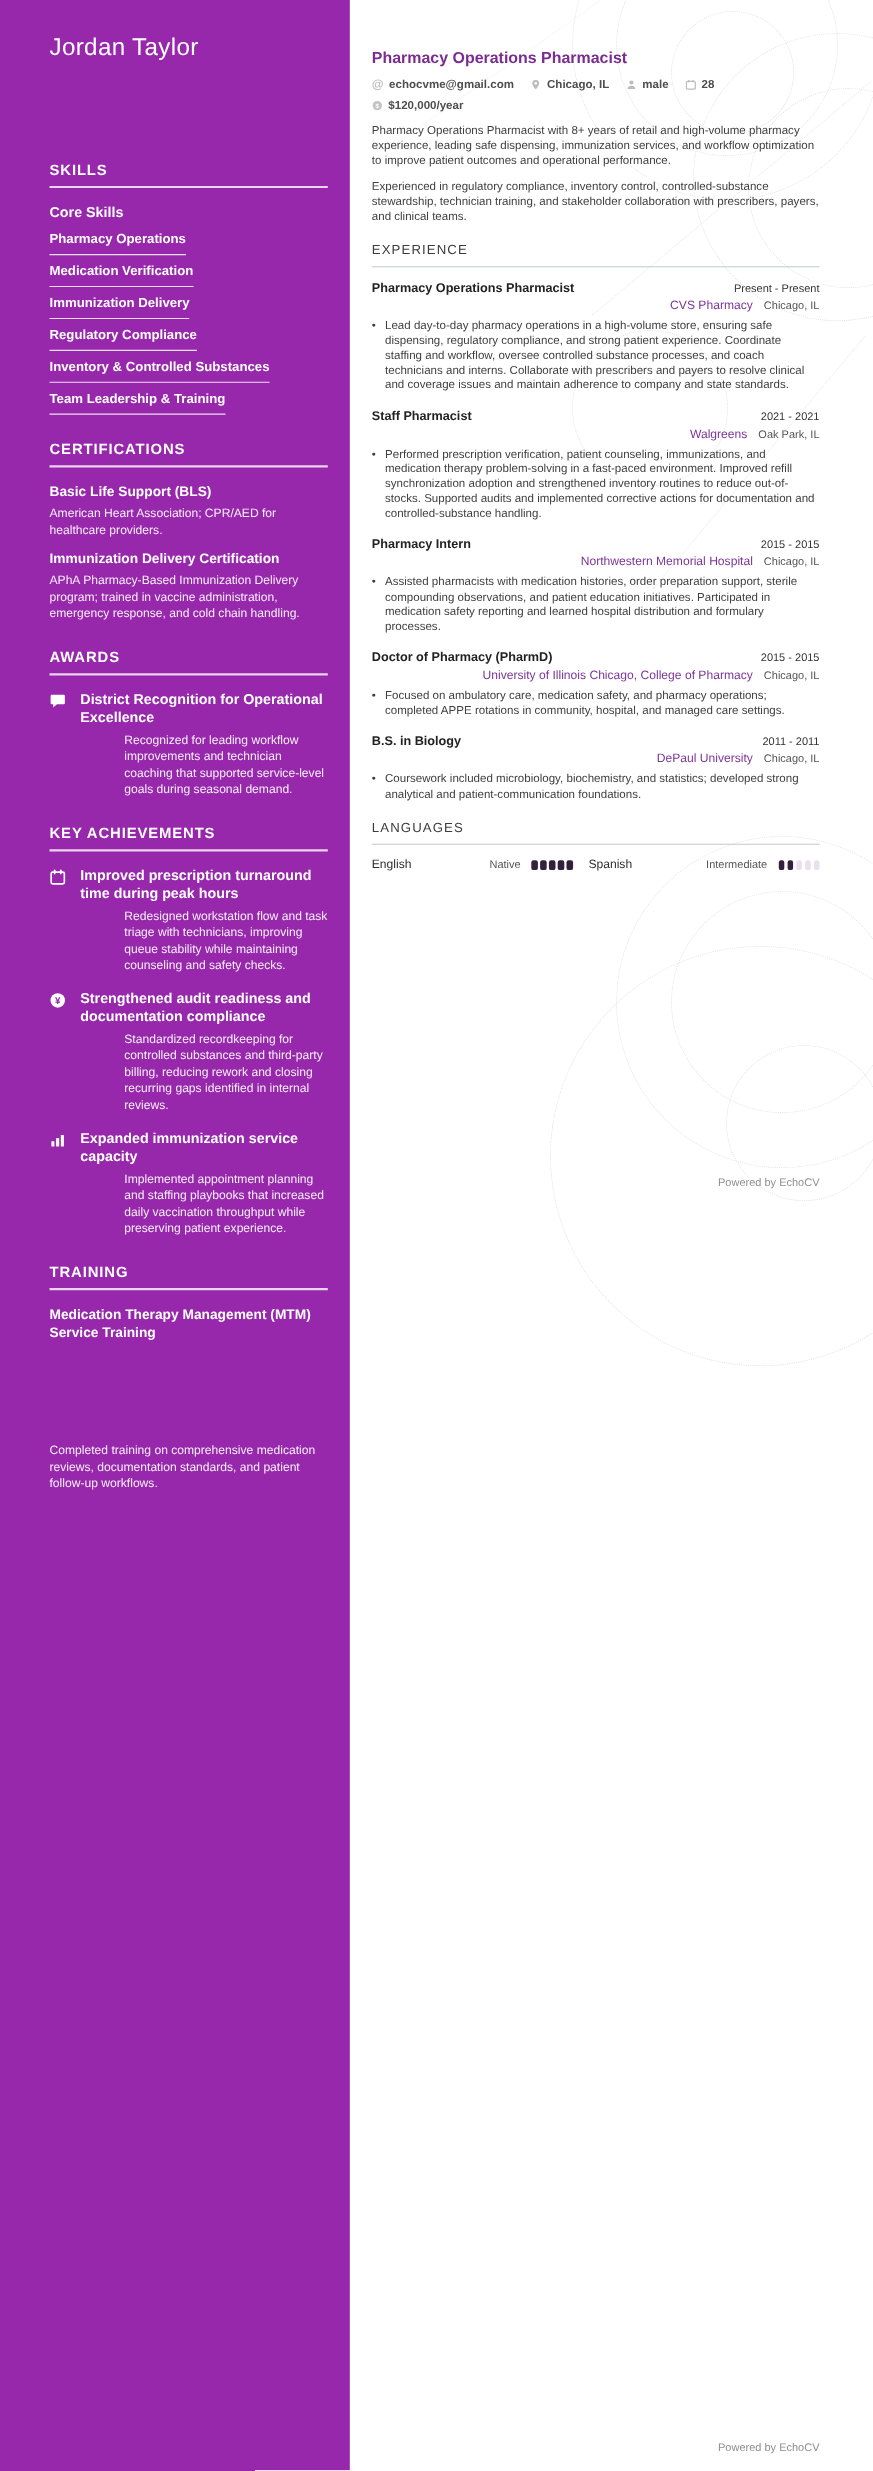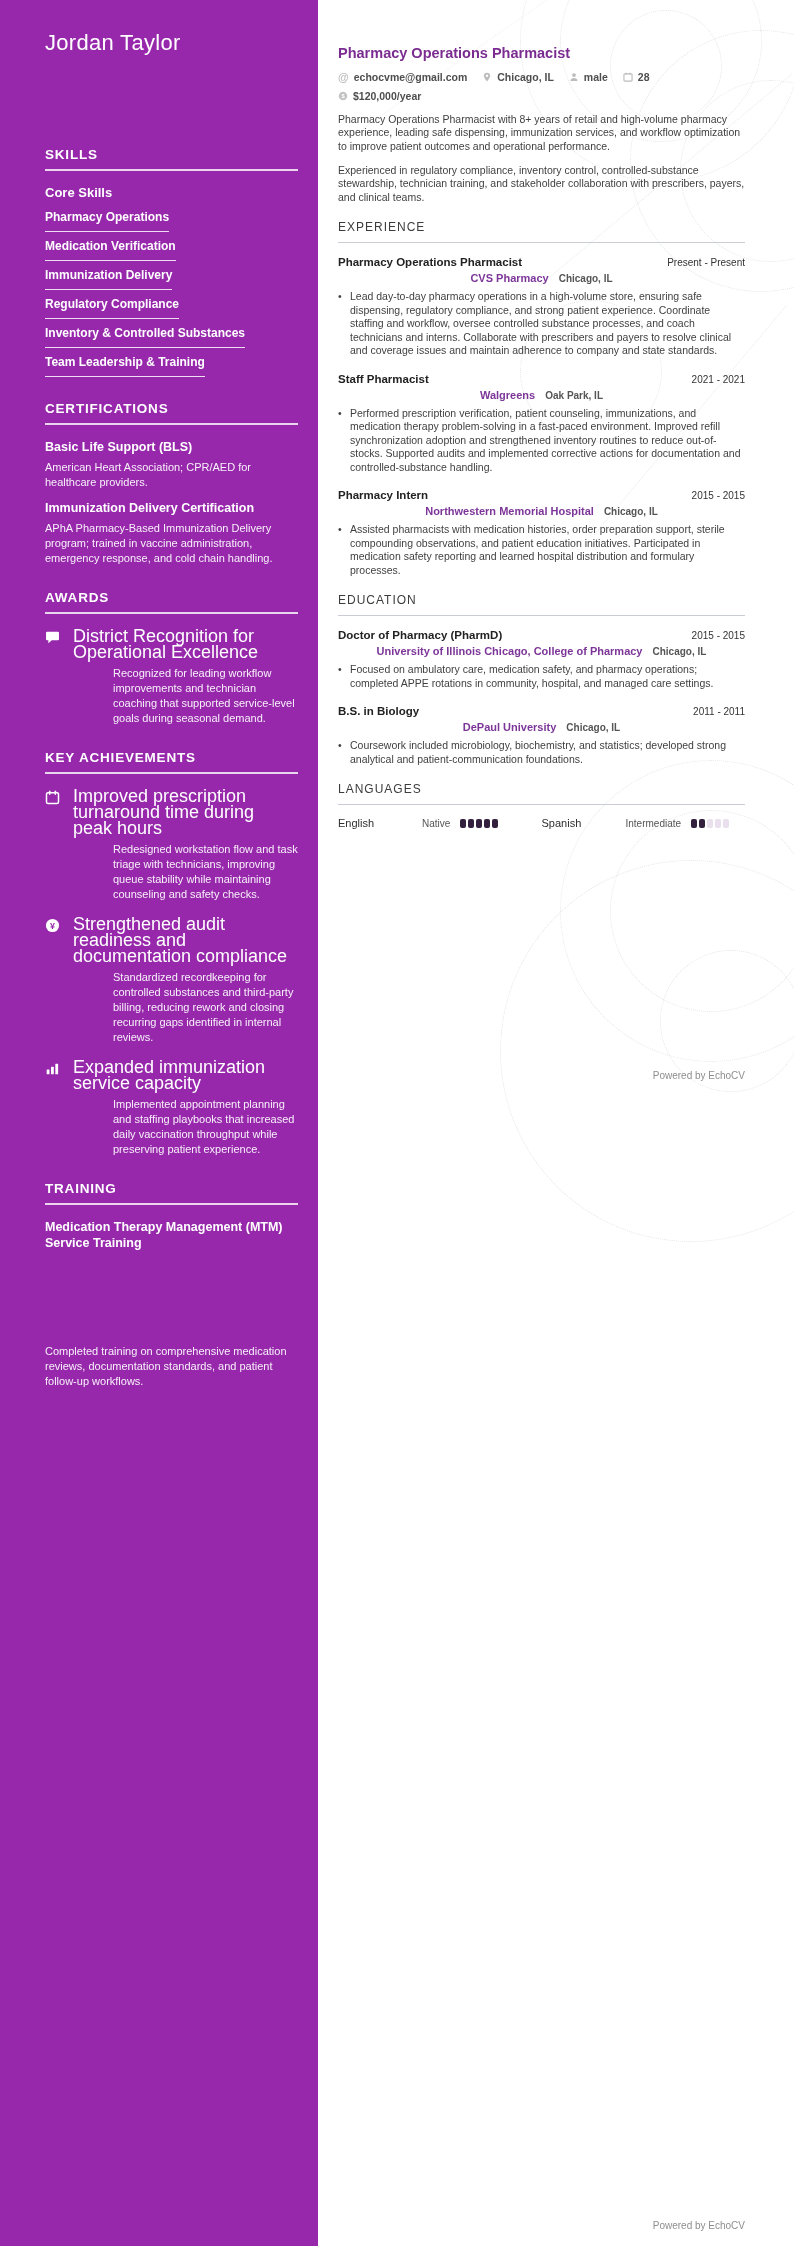--- a/index.html
+++ b/index.html
@@ -19,49 +19,49 @@
             border-bottom:2px solid rgba(255,255,255,.8);margin-bottom:14px;margin-top:24px;}
   .s-header.first{margin-top:0;}
   .s-group-title{font-size:13px;font-weight:700;margin-bottom:10px;}
   .skill-item{display:table;font-size:12px;font-weight:700;padding-bottom:7px;
               border-bottom:1.5px solid rgba(255,255,255,.85);margin-bottom:7px;}
   .cert-name{font-size:12.5px;font-weight:700;line-height:16px;margin:10px 0 5px;}
   .cert-desc{font-size:11px;line-height:15px;color:rgba(255,255,255,.93);margin-bottom:8px;}
   .ach-item{display:flex;gap:13px;margin-bottom:14px;}
   .ach-icon{flex:none;width:15px;padding-top:2px;}
   .ach-body{flex:1;}
-  .ach-title{font-size:18px;font-weight:400;line-height:16px;margin-bottom:6px;}
+  .ach-title{font-size:13px;font-weight:700;line-height:16px;margin-bottom:6px;}
   .ach-desc{font-size:11px;line-height:15px;color:rgba(255,255,255,.93);margin-left:40px;}
   .train-spacer{height:88px;}
 
   
   .main{position:absolute;left:318px;top:0;width:476px;padding:44px 49px 0 20px;
         box-sizing:border-box;z-index:1;}
   .job-title-top{font-size:14.5px;font-weight:700;color:#7A2C90;line-height:18px;margin-bottom:9px;}
   .contact-row{display:flex;align-items:center;gap:15px;margin-bottom:7px;}
   .contact-item{display:flex;align-items:center;gap:5px;font-size:10.5px;font-weight:700;color:#4e4e4e;}
   .cicon{color:#bcbcbc;font-size:11px;line-height:11px;display:inline-flex;}
   .m-section-header{font-size:12px;color:#3c3c3c;letter-spacing:1px;padding-bottom:8px;
                     border-bottom:1.5px solid #c9cdd3;margin:16px 0 12px;}
   .m-section-header.summary-h{margin-top:24px;}
   .summary-p{font-size:10.5px;line-height:13.5px;color:#3f3f3f;margin-bottom:6px;}
   .summary-block{margin-bottom:10px;}
   .entry-head{display:flex;justify-content:space-between;align-items:baseline;}
   .role{font-size:11.5px;font-weight:700;color:#222;line-height:14px;}
   .dates{font-size:10px;color:#333;white-space:nowrap;padding-left:10px;}
-  .company-row{display:flex;justify-content:center;align-items:baseline;margin:3px 0 6px;font-weight:bold;}
+  .company-row{display:flex;justify-content:flex-end;align-items:baseline;margin:3px 0 6px;}
   .company{font-size:11px;color:#7C3598;}
   .loc{font-size:10px;color:#555;white-space:nowrap;padding-left:10px;}
   .bullet{display:flex;font-size:10.5px;line-height:13.5px;color:#3f3f3f;margin-bottom:14px;}
   .bullet .dot{width:12px;flex:none;}
   .bullet .btxt{flex:1;}
 
   .lang-row{display:flex;margin-top:4px;}
   .lang-item{flex:1;display:flex;align-items:center;}
-  .lang-name{width:84px;font-size:11px;color:#2e2e2e;}
+  .lang-name{width:107px;font-size:11px;color:#2e2e2e;}
   .lang-level{font-size:10px;color:#555;margin-right:10px;}
   .dots{display:flex;gap:2.5px;align-items:center;}
   .dotp{width:5.5px;height:9px;border-radius:2px;}
   .dot-filled{background:#33203C;}
   .dot-empty{background:#E9DFED;}
 
   .footer{position:absolute;left:318px;width:427px;text-align:right;font-size:10px;color:#8e8e8e;z-index:3;}
   .footer.f1{top:1070px;}
   .footer.f2{top:2220px;}
 </style>
@@ -264,21 +264,20 @@
       <div class="company-row">
         <span class="company">Northwestern Memorial Hospital</span>
         <span class="loc">Chicago, IL</span>
       </div>
       <div class="bullet">
           <span class="dot">•</span>
           <span class="btxt">Assisted pharmacists with medication histories, order preparation support, sterile compounding observations, and patient education initiatives. Participated in medication safety reporting and learned hospital distribution and formulary processes.</span>
         </div>
     </div>
 
-    <div class="m-section-header">EDUCATION</div>
 
     <div>
       <div class="entry-head">
         <span class="role">Doctor of Pharmacy (PharmD)</span>
         <span class="dates">2015 - 2015</span>
       </div>
       <div class="company-row">
         <span class="company">University of Illinois Chicago, College of Pharmacy</span>
         <span class="loc">Chicago, IL</span>
       </div>

